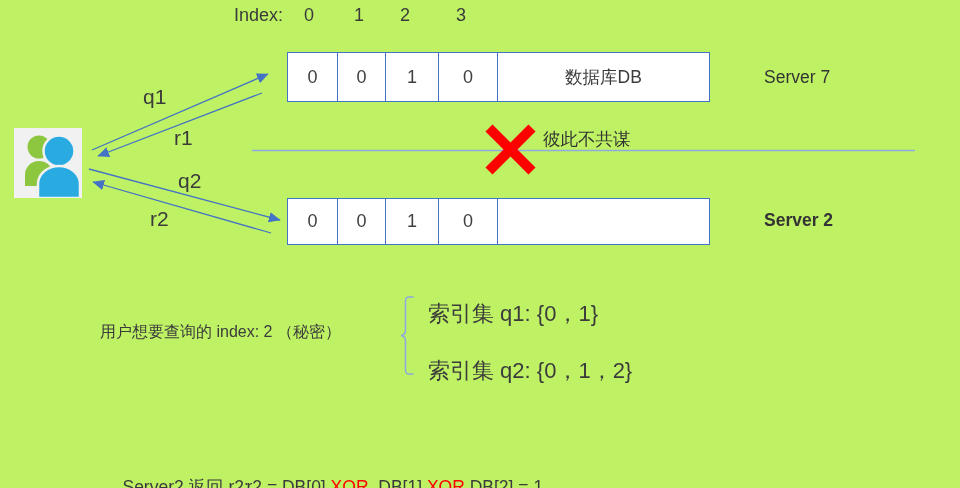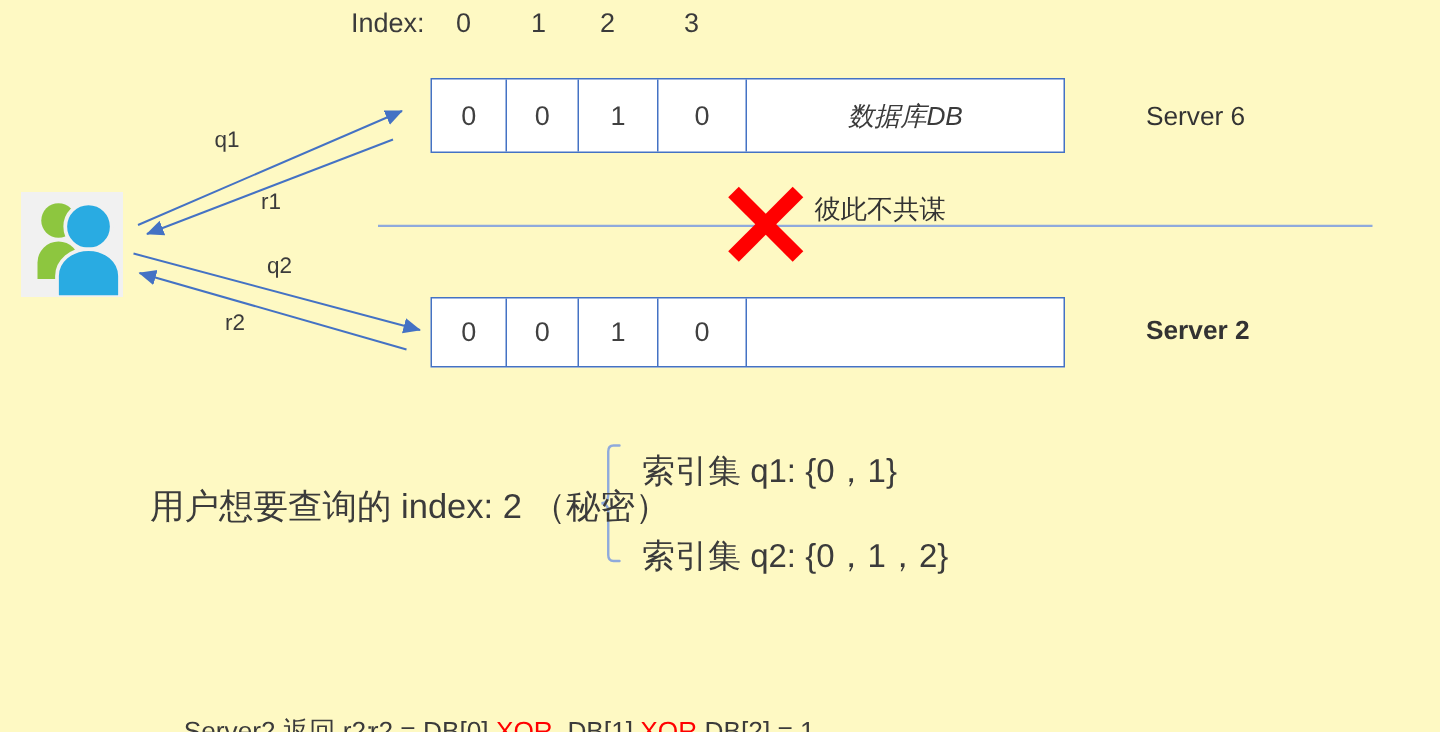--- a/index.html
+++ b/index.html
@@ -1,34 +1,34 @@
 <!DOCTYPE html>
 <html><head>
 <meta charset="utf-8">
 <style>
   html,body{margin:0;padding:0;background:#fff;}
   .canvas{
-    position:relative;width:960px;height:488px;background:#fef9c3;
+    position:relative;width:960px;height:488px;background:#bef264;
     font-family:"Liberation Sans","DejaVu Sans",sans-serif;color:#3b3b3b;
     overflow:hidden;
   }
   .overlay{position:absolute;left:0;top:0;width:960px;height:488px;pointer-events:none;}
-  .lbl{position:absolute;font-size:15px;white-space:pre;}
+  .lbl{position:absolute;font-size:21px;white-space:pre;}
   .idxnum{position:absolute;top:5px;font-size:18px;}
   .usericon{position:absolute;left:14px;top:128px;width:68px;height:70px;}
   .dbbox{position:absolute;left:287px;display:flex;border:1.5px solid #4472c4;background:#fff;box-sizing:border-box;}
   .dbbox .cell{border-right:1px solid #4472c4;display:flex;align-items:center;justify-content:center;font-size:18px;color:#404040;}
   .c0{width:49px}.c1{width:47px}.c2{width:52px}.c3{width:58px}
-  .dbbox .dblabel{flex:1;display:flex;align-items:center;justify-content:center;font-size:17.5px;color:#3b3b3b;font-style:italic;}
+  .dbbox .dblabel{flex:1;display:flex;align-items:center;justify-content:center;font-size:17.5px;color:#3b3b3b;}
   .servername{position:absolute;left:764px;font-size:17.5px;color:#333;}
   .formula{position:absolute;left:103px;font-size:17.5px;white-space:pre;color:#3b3b3b;}
   .formula .prefix{display:inline-block;width:124px;}
   .red{color:#ff0000;}
   .note{position:absolute;left:600px;top:406px;width:352px;font-size:17.5px;line-height:26px;color:#333;}
-  .query{position:absolute;left:100px;top:322px;font-size:23px;text-align:right;}
+  .query{position:absolute;left:100px;top:322px;font-size:16px;text-align:right;}
   .qset{position:absolute;left:428px;font-size:22px;}
   .nocollude{position:absolute;left:543px;top:127px;font-size:17.5px;color:#333;}
 </style>
 </head>
 <body>
 
 <div class="canvas">
 
   <svg class="overlay" viewBox="0 0 960 488">
     <defs>
@@ -76,21 +76,21 @@
   <div class="lbl" style="left:178px;top:169px;">q2</div>
   <div class="lbl" style="left:150px;top:207px;">r2</div>
 
   <div class="dbbox" style="top:52px;width:423px;height:50px;">
     <div class="cell c0">0</div>
     <div class="cell c1">0</div>
     <div class="cell c2">1</div>
     <div class="cell c3">0</div>
     <div class="dblabel">数据库DB</div>
   </div>
-  <div class="servername" style="top:67px;">Server 6</div>
+  <div class="servername" style="top:67px;">Server 7</div>
 
   <div class="nocollude">彼此不共谋</div>
 
   <div class="dbbox" style="top:198px;width:423px;height:47px;">
     <div class="cell c0">0</div>
     <div class="cell c1">0</div>
     <div class="cell c2">1</div>
     <div class="cell c3">0</div>
   </div>
   <div class="servername" style="top:210px;font-weight:bold;">Server 2</div>

